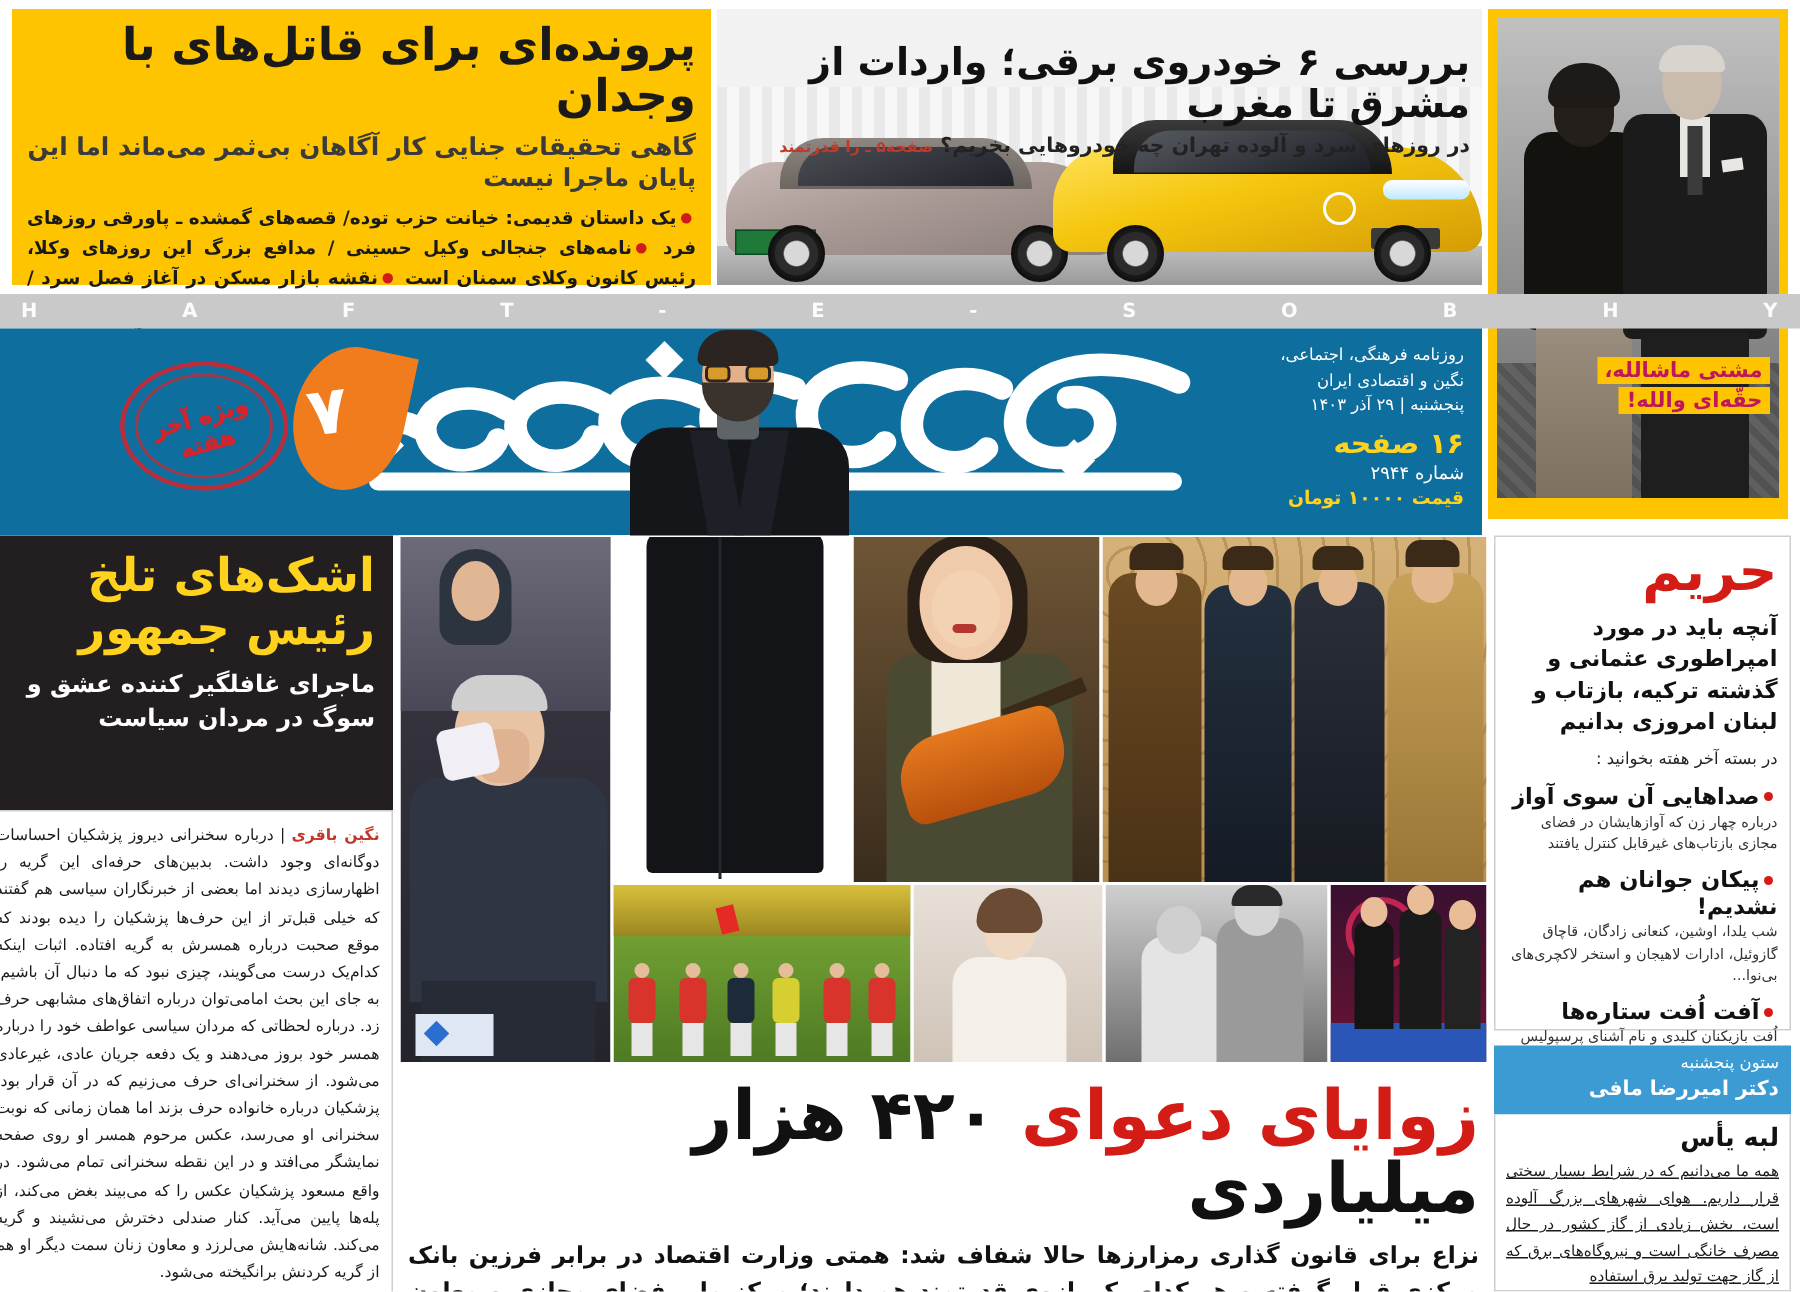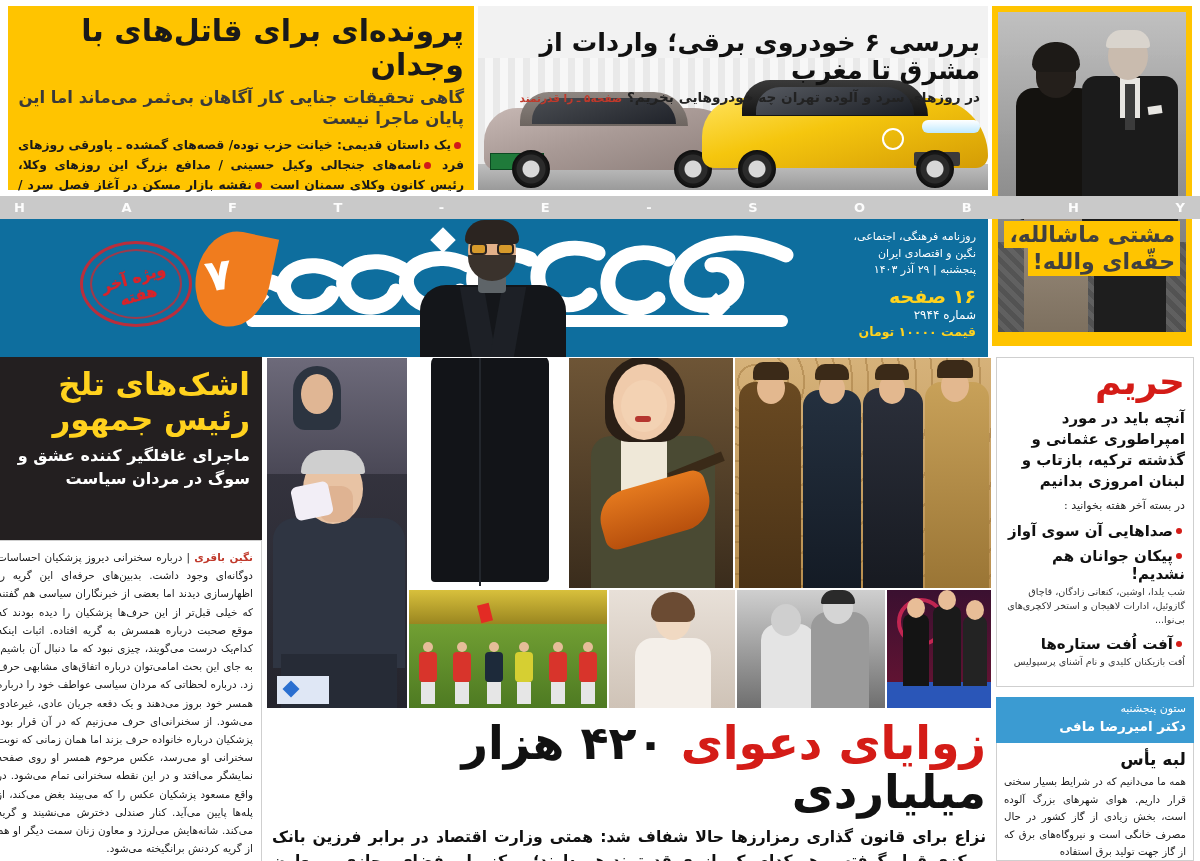--- a/index.html
+++ b/index.html
@@ -100,21 +100,21 @@
   #bwman1 .legs{position:absolute;left:10px;top:170px;width:64px;height:116px;background:linear-gradient(#9c8e7e,#7d705f);}
   #bwman2{left:84px;width:96px;height:300px;}
   #bwman2 .head{position:absolute;left:26px;top:0;width:40px;height:48px;border-radius:50%;background:#c9bbae;}
   #bwman2 .hair{position:absolute;left:24px;top:-2px;width:44px;height:18px;border-radius:22px 22px 4px 4px;background:#d9d4cd;}
   #bwman2 .suit{position:absolute;left:0;top:44px;width:96px;height:150px;border-radius:14px 14px 6px 6px;background:#1b1b1b;}
   #bwman2 .shirt{position:absolute;left:38px;top:46px;width:20px;height:40px;background:#e8e6e2;}
   #bwman2 .tie{position:absolute;left:43px;top:52px;width:10px;height:46px;background:#3b3b3b;}
   #bwman2 .pocket{position:absolute;left:66px;top:74px;width:14px;height:8px;background:#e8e6e2;transform:rotate(-8deg);}
   #bwman2 .legs{position:absolute;left:12px;top:190px;width:72px;height:110px;background:#1e1e1e;}
   #bw-caption{position:absolute;right:6px;bottom:56px;width:178px;}
-  #bw-title{display:inline-block;background:#FFC400;color:#404040;font-size:22px;font-weight:bold;line-height:1.16;padding:1px 5px;}
+  #bw-title{display:inline-block;background:#FFC400;color:#be185d;font-size:14px;font-weight:bold;line-height:1.16;padding:1px 5px;}
   #bw-desc{background:#FFC400;color:#1a1a1a;font-size:11.6px;font-weight:600;line-height:1.4;padding:2px 4px;margin-top:2px;}
   #bw-page{color:#C0392B;}
 
   
   #latin-band{left:0;top:196px;width:1200px;height:23px;background:#c9c9c9;color:#fff;
     font-size:13px;font-weight:bold;letter-spacing:1px;direction:ltr;}
   #latin-band .inner{display:flex;justify-content:space-between;align-items:center;height:23px;padding:0 14px;box-sizing:border-box;}
   #latin-band span{opacity:.95;}
 
   
@@ -266,21 +266,21 @@
   #bh-title .blk{color:#111;}
   #bh-sub{font-size:15.6px;font-weight:bold;color:#111;line-height:1.55;margin-top:8px;text-align:justify;}
 
   
   #br-col{left:996px;top:340px;width:198px;height:164px;}
   #br-head{width:198px;height:46px;background:#3B9BD2;color:#fff;padding:5px 8px;box-sizing:border-box;}
   #br-kicker{font-size:11px;line-height:1.3;}
   #br-author{font-size:13.5px;font-weight:bold;line-height:1.3;margin-top:2px;}
   #br-body{width:198px;height:118px;background:#fff;border:1px solid #cfcfcf;border-top:none;padding:6px 7px;box-sizing:border-box;overflow:hidden;}
   #br-title{font-size:17px;font-weight:bold;color:#111;margin-bottom:4px;}
-  #br-text{font-size:10.2px;line-height:1.72;color:#1a1a1a;text-align:justify;}
+  #br-text{font-size:10.2px;line-height:1.72;color:#1a1a1a;text-align:justify;text-decoration:underline;}
 </style>
 </head>
 <body>
 
 <div class="page">
 
   <div class="abs" id="top-strip">
 
     <div class="abs rtl" id="teaser-box">
       <div id="teaser-title">پرونده‌ای برای قاتل‌های با وجدان</div>
@@ -556,20 +556,21 @@
       </div>
     </div>
 
     <div class="abs rtl" id="right-col">
       <div id="right-title">حریم</div>
       <div id="right-sub">آنچه باید در مورد امپراطوری عثمانی و گذشته ترکیه، بازتاب و لبنان امروزی بدانیم</div>
       <div id="right-lead">در بسته آخر هفته بخوانید :</div>
 
       <div class="rb-item">
         <div class="rb-h"><span class="bdot"></span><span>صداهایی آن سوی آواز</span></div>
+        <div class="rb-d">درباره چهار زن که آوازهایشان در فضای مجازی بازتاب‌های غیرقابل کنترل یافتند</div>
       </div>
       <div class="rb-item">
         <div class="rb-h"><span class="bdot"></span><span>پیکان جوانان هم نشدیم!</span></div>
         <div class="rb-d">شب یلدا، اوشین، کنعانی زادگان، قاچاق گازوئیل، ادارات لاهیجان و استخر لاکچری‌های بی‌نوا...</div>
       </div>
       <div class="rb-item">
         <div class="rb-h"><span class="bdot"></span><span>آفت اُفت ستاره‌ها</span></div>
         <div class="rb-d">اُفت بازیکنان کلیدی و نام آشنای پرسپولیس</div>
       </div>
     </div>

